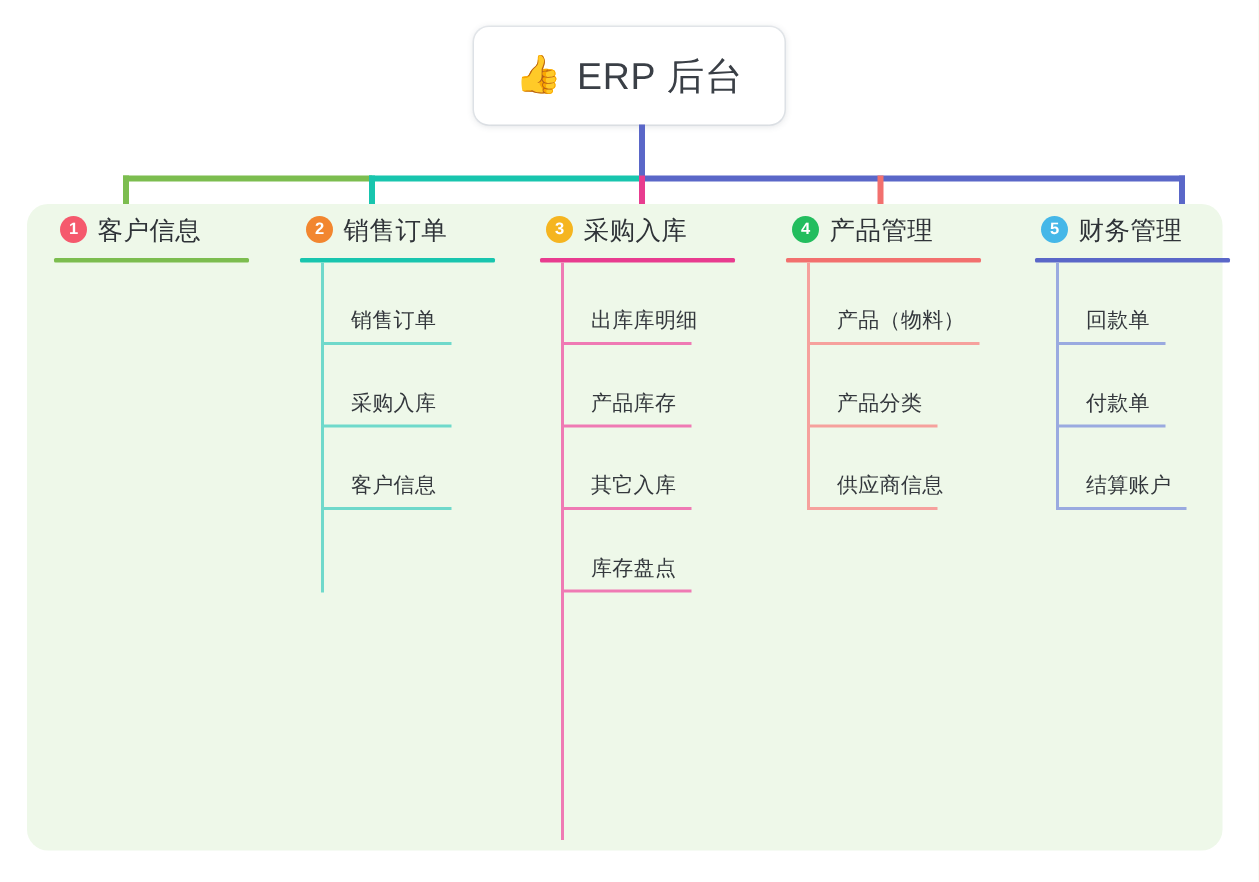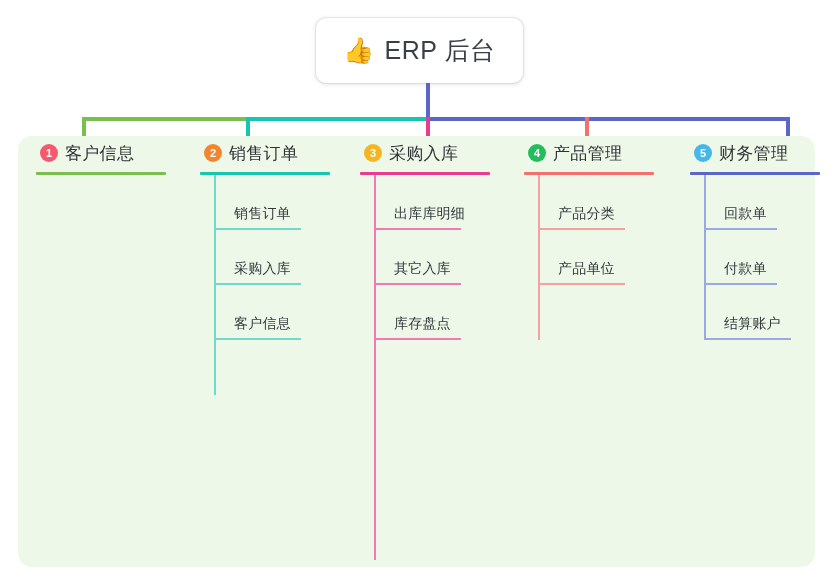--- a/index.html
+++ b/index.html
@@ -133,44 +133,52 @@
       <span class="col-title">采购入库</span>
     </div>
     <div class="head-rule" style="background: rgb(232, 60, 143);"></div>
     <div class="items">
       <div class="spine" style="background: rgb(239, 122, 180); height: 385px;"></div>
       <div class="item">
         <span class="item-label">出库库明细</span>
         <span class="item-rule" style="background: rgb(239, 122, 180); width: 87px;"></span>
       </div>
       <div class="item">
+        <span class="item-label">产品库存</span>
+        <span class="item-rule" style="background: rgb(239, 122, 180); width: 87px;"></span>
+      </div>
+      <div class="item">
         <span class="item-label">其它入库</span>
         <span class="item-rule" style="background: rgb(239, 122, 180); width: 87px;"></span>
       </div>
       <div class="item">
         <span class="item-label">库存盘点</span>
         <span class="item-rule" style="background: rgb(239, 122, 180); width: 87px;"></span>
       </div>
     </div>
   </div>
 
   <div class="col c4">
     <div class="col-head">
       <span class="badge" style="background: rgb(35, 189, 94);">4</span>
       <span class="col-title">产品管理</span>
     </div>
     <div class="head-rule" style="background: rgb(242, 112, 110);"></div>
     <div class="items">
       <div class="spine" style="background: rgb(246, 161, 157); height: 165px;"></div>
       <div class="item">
+        <span class="item-label">产品（物料）</span>
+        <span class="item-rule" style="background: rgb(246, 161, 157); width: 115px;"></span>
+      </div>
+      <div class="item">
         <span class="item-label">产品分类</span>
         <span class="item-rule" style="background: rgb(246, 161, 157); width: 87px;"></span>
       </div>
       <div class="item">
-        <span class="item-label">产品单位</span>
+        <span class="item-label">供应商信息</span>
         <span class="item-rule" style="background: rgb(246, 161, 157); width: 87px;"></span>
       </div>
     </div>
   </div>
 
   <div class="col c5">
     <div class="col-head">
       <span class="badge" style="background: rgb(69, 183, 232);">5</span>
       <span class="col-title">财务管理</span>
     </div>

